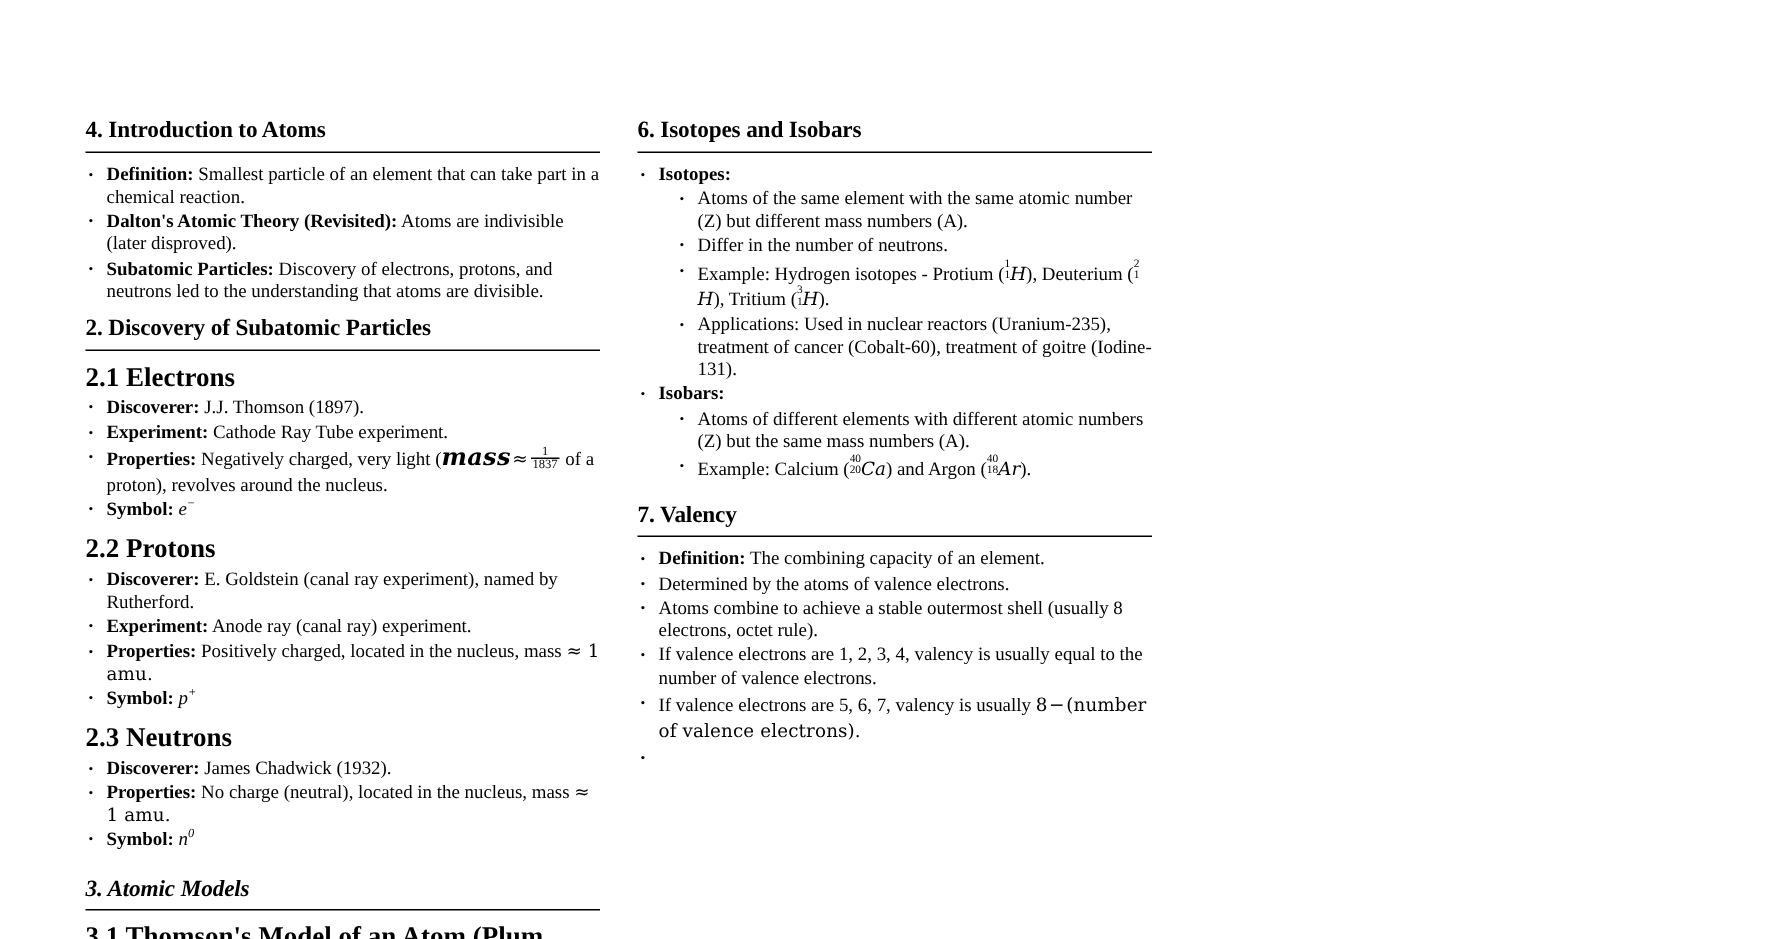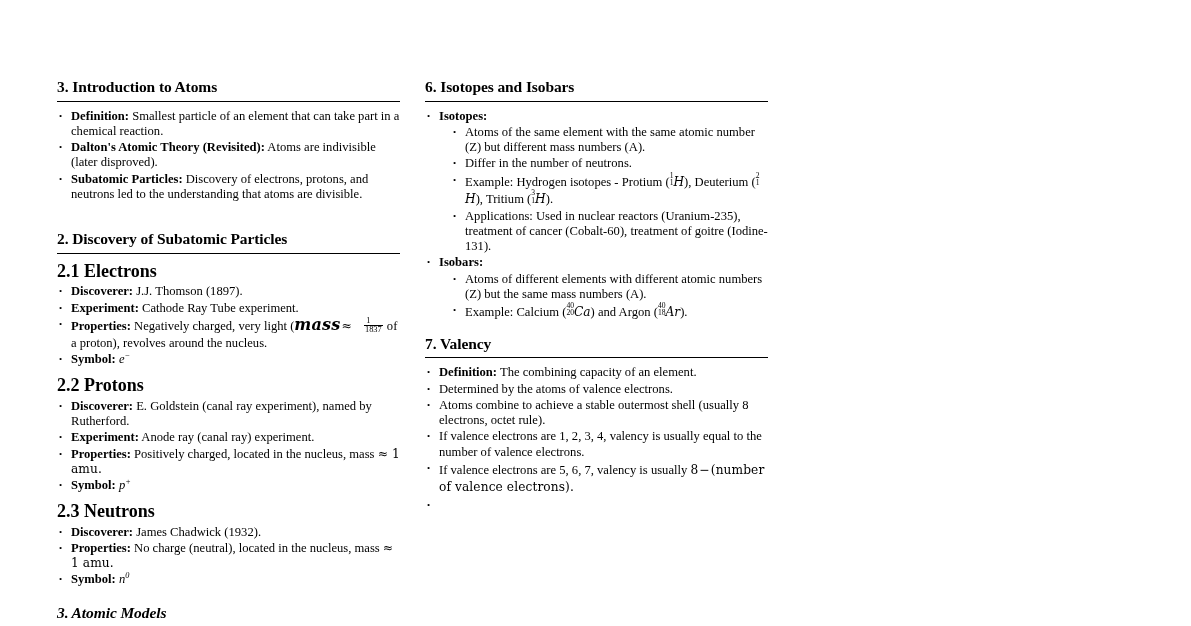--- a/index.html
+++ b/index.html
@@ -109,21 +109,20 @@
     line-height: 1.02;
     margin: 0 1px;
     position: relative;
     top: -1px;
   }
   .frac .num { display: block; padding: 0 1px; }
   .frac .den {
     display: block;
     border-top: 1.1px solid #000;
     padding: 0 1px;
-    margin-left: 10px;
   }
 
   
   .sup { font-size: 8.3px; vertical-align: super; line-height: 0; }
   .sub { font-size: 8.3px; vertical-align: sub;   line-height: 0; }
 
   
   .iso {
     display: inline-block;
     vertical-align: baseline;
@@ -142,35 +141,35 @@
     font-size: 12.2px;
   }
 </style>
 </head>
 <body>
 
 <div class="page">
 
   <div class="col col-left">
 
-    <h2 class="sec">3. Introduction to Atoms</h2>
+    <h2 class="sec">4. Introduction to Atoms</h2>
     <hr class="rule">
     <ul class="bl">
       <li>
         <span class="bullet">•</span><b>Definition:</b><span> Smallest particle of an element that can take part in a chemical reaction.</span>
       </li>
       <li>
         <span class="bullet">•</span><b>Dalton's Atomic Theory (Revisited):</b><span> Atoms are indivisible (later disproved).</span>
       </li>
       <li>
         <span class="bullet">•</span><b>Subatomic Particles:</b><span> Discovery of electrons, protons, and neutrons led to the understanding that atoms are divisible.</span>
       </li>
     </ul>
 
-    <h2 class="sec" style="margin-top:28px;">2. Discovery of Subatomic Particles</h2>
+    <h2 class="sec" style="margin-top:8px;">2. Discovery of Subatomic Particles</h2>
     <hr class="rule">
 
     <h3 class="sub first">2.1 Electrons</h3>
     <ul class="bl">
       <li>
         <span class="bullet">•</span><b>Discoverer:</b><span> J.J. Thomson (1897).</span>
       </li>
       <li>
         <span class="bullet">•</span><b>Experiment:</b><span> Cathode Ray Tube experiment.</span>
       </li>

